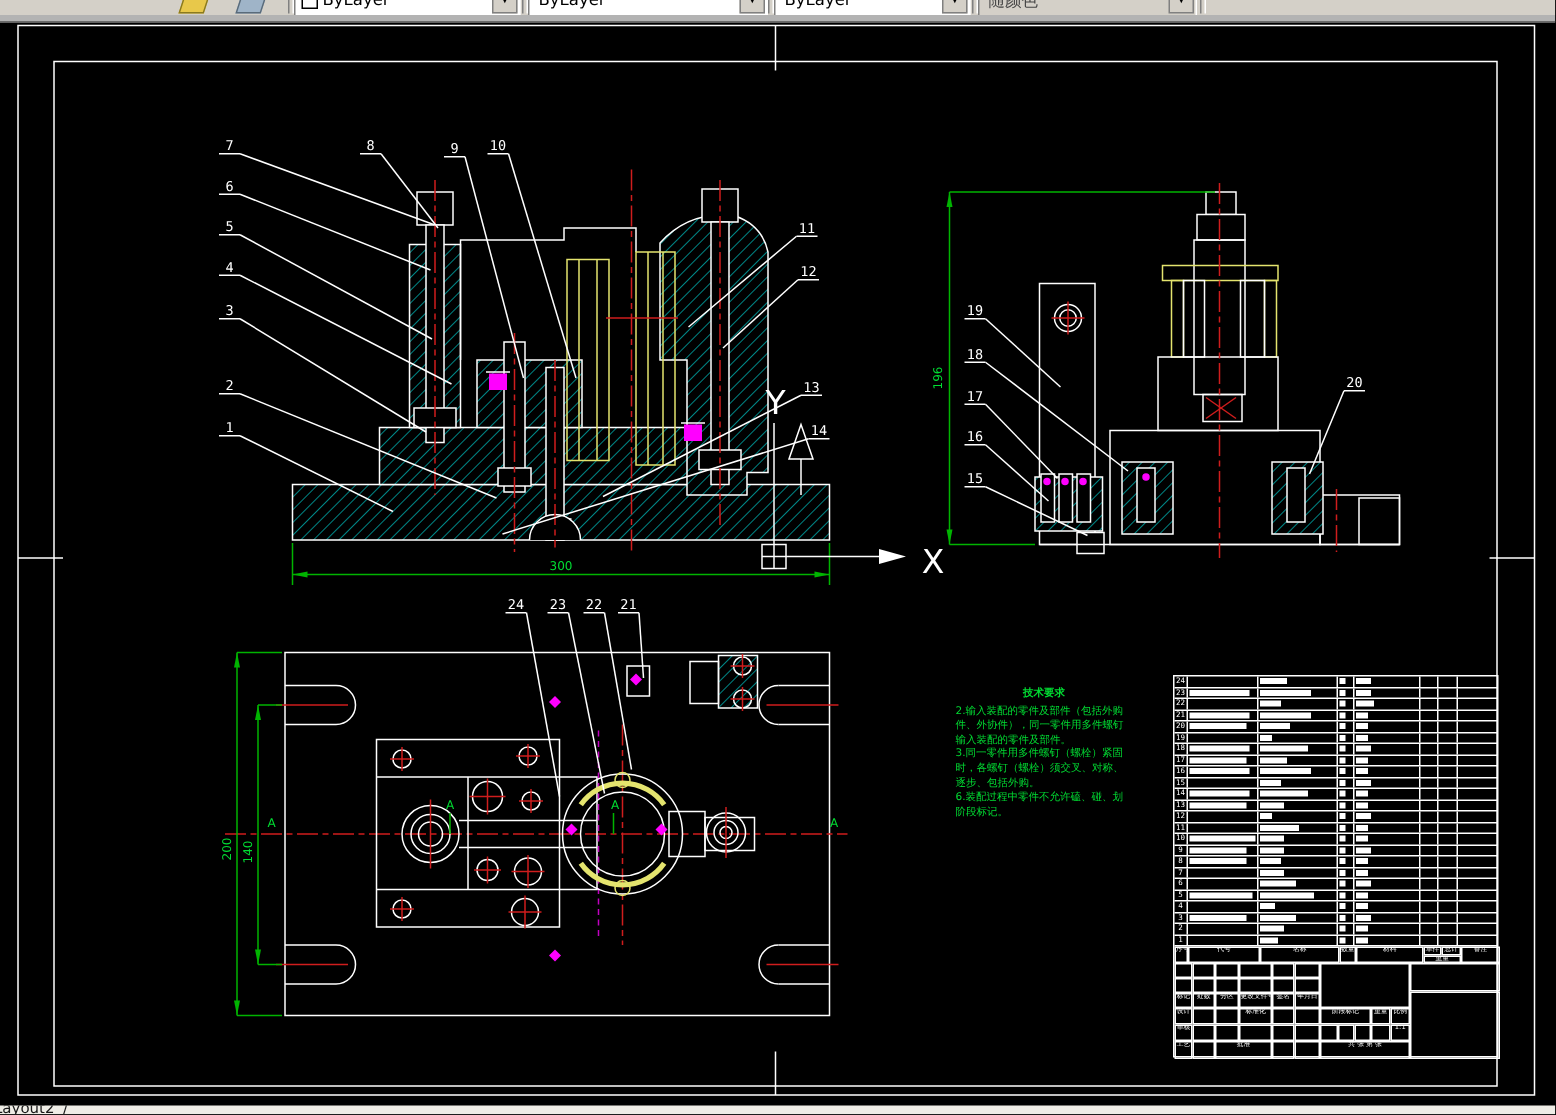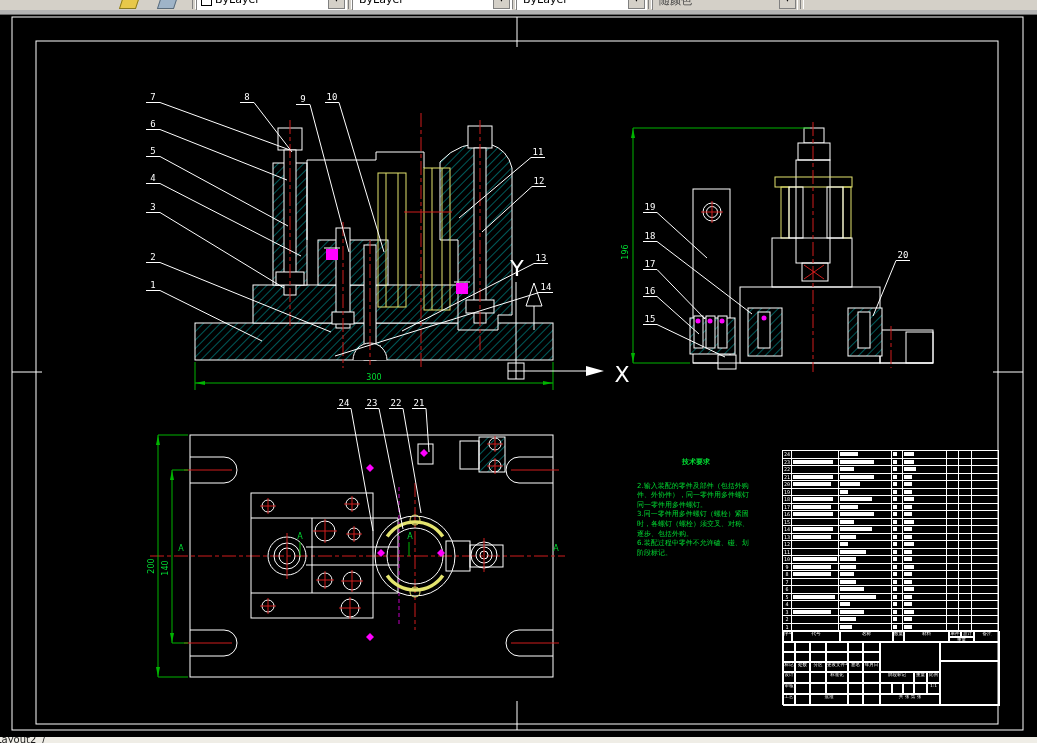--- a/index.html
+++ b/index.html
@@ -40,21 +40,21 @@
   .ga{fill:#00b400;stroke:none;}
   .gt{fill:#00dc32;font:8px "DejaVu Sans",sans-serif;text-anchor:middle;}
   .m{fill:#ff00ff;stroke:none;}
   .md{stroke:#c000c0;fill:none;stroke-width:1;stroke-dasharray:4 3;}
   .cw{stroke:#fff;fill:none;stroke-width:1;}
   .cn{fill:#fff;font:9px "DejaVu Sans Mono",monospace;text-anchor:middle;}
   .ax{fill:#fff;font:22px "DejaVu Sans",sans-serif;text-anchor:middle;}
   
   .technotes{position:absolute;left:637px;top:444px;width:130px;color:#00dc32;
              font:7px/9.6px "DejaVu Sans",sans-serif;z-index:5;}
-  .technotes .tr-title{font-weight:bold;margin-left:45px;margin-bottom:14px;}
+  .technotes .tr-title{font-weight:bold;margin-left:45px;margin-bottom:2px;}
   
   .bom{position:absolute;left:782px;top:436px;width:217px;height:255px;border:1px solid #fff;
        box-sizing:border-box;z-index:5;}
   .bom-row{position:absolute;left:0;width:215px;height:7.5px;border-bottom:1px solid #fff;
            box-sizing:border-box;display:flex;}
   .bom-cell{height:100%;border-right:1px solid #fff;box-sizing:border-box;overflow:hidden;}
   .bom-cell:last-child{border-right:none;}
   .bar{height:4px;background:#fff;margin:1px 0 0 1px;}
   .pno{color:#fff;font:5px/6px "DejaVu Sans Mono",monospace;text-align:center;}
   .tb-cell{position:absolute;border:1px solid #fff;box-sizing:border-box;color:#fff;
@@ -496,21 +496,21 @@
           </g>
         </g>
     </svg>
 
     
     <div class="technotes">
       <div class="tr-title">技术要求</div>
       <div id="tr-lines">
           <div>2.输入装配的零件及部件（包括外购</div>
           <div>件、外协件），同一零件用多件螺钉</div>
-          <div>同一零件用多件螺钉。</div>
+          <div>输入装配的零件及部件。</div>
           <div>3.同一零件用多件螺钉（螺栓）紧固</div>
           <div>时，各螺钉（螺栓）须交叉、对称、</div>
           <div>逐步、包括外购。</div>
           <div>6.装配过程中零件不允许磕、碰、划</div>
           <div>阶段标记。</div>
         </div>
     </div>
 
     
     <div class="bom" id="bom">

